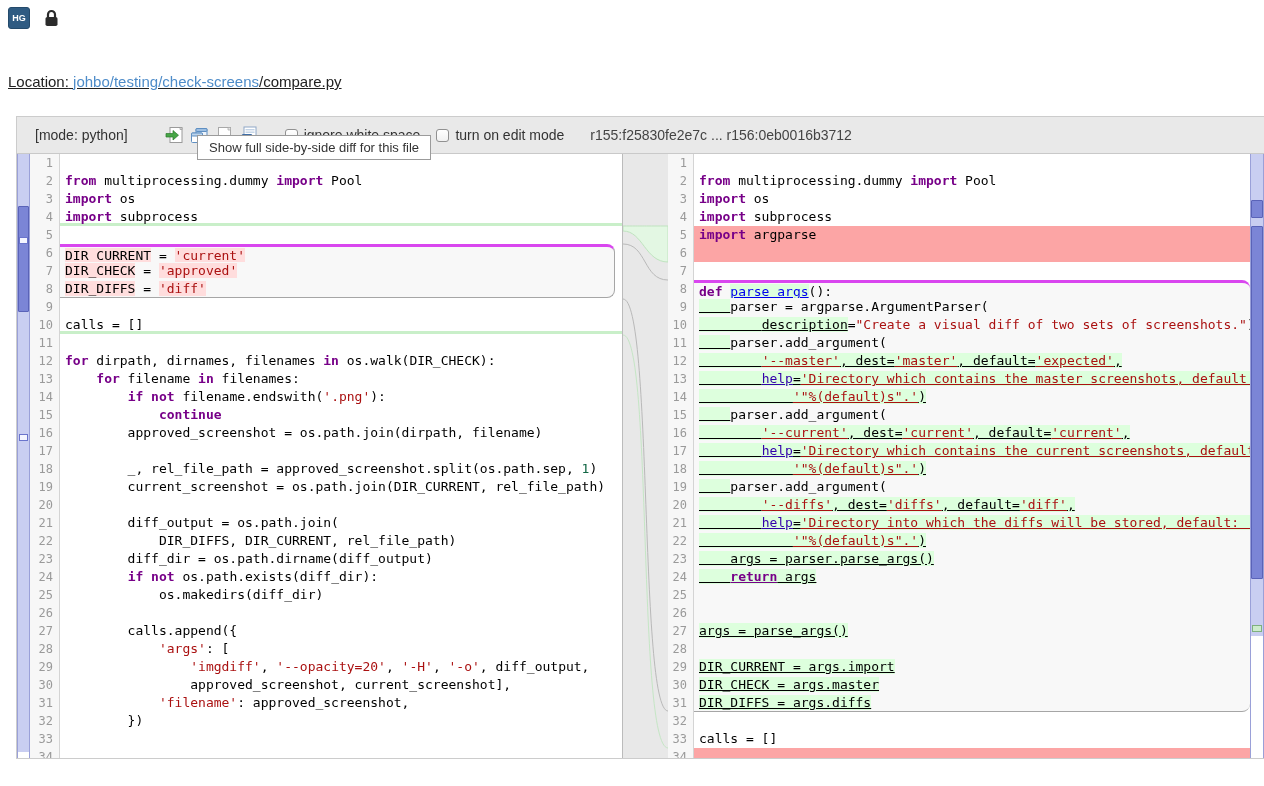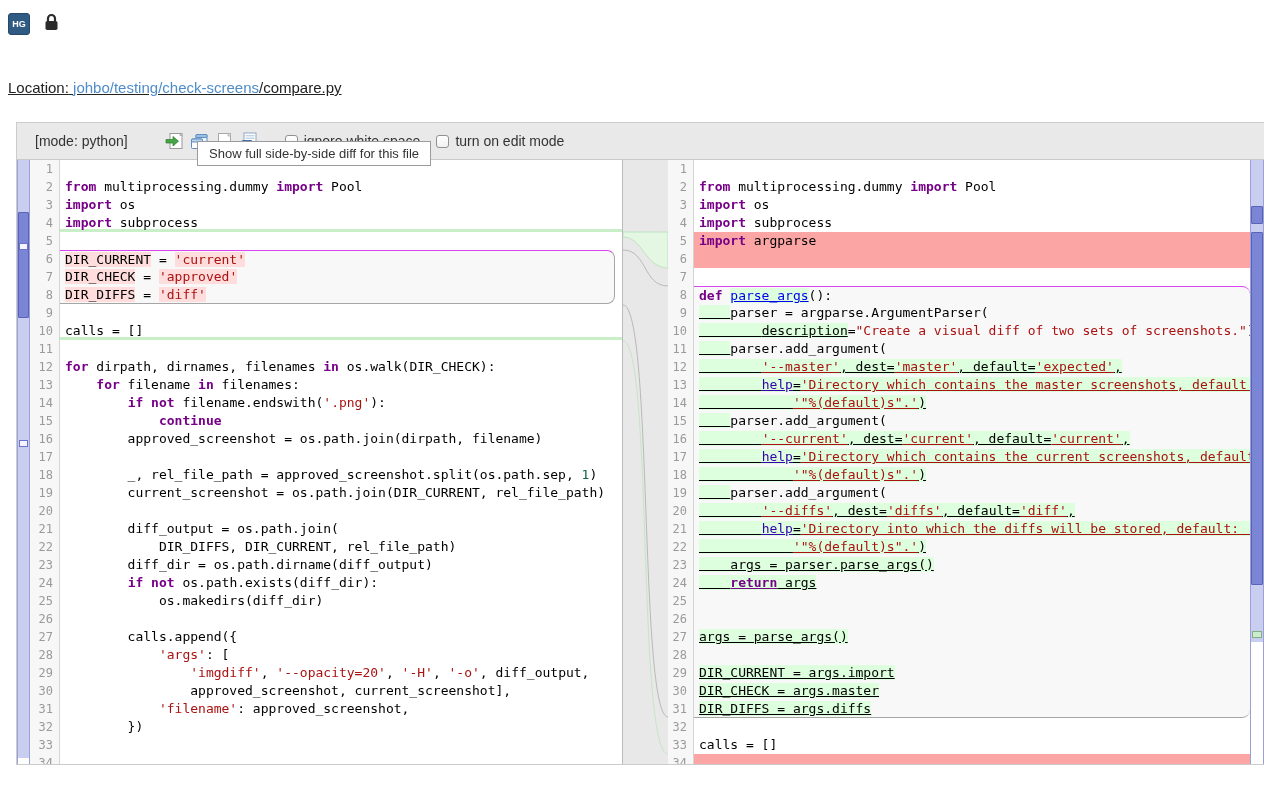--- a/index.html
+++ b/index.html
@@ -1,20 +1,20 @@
 <!DOCTYPE html>
 <html><head>
 <meta charset="utf-8">
 <style>
   * { box-sizing: border-box; }
   html,body { margin:0; padding:0; background:#fff; width:1264px; height:786px;
               font-family:"Liberation Sans", sans-serif; }
 
   
-  .topbar { padding:13px 0 0 8px; display:flex; align-items:flex-start; }
+  .topbar { padding:7px 0 0 8px; display:flex; align-items:center; }
   .hg-logo { width:22px; height:22px; background:#2f5b82; border:1px solid #244a6b; border-radius:3px;
              color:#fff; font-size:9px; font-weight:bold; display:flex; align-items:center; justify-content:center; }
   .lock { margin-left:14px; display:flex; align-items:center; }
   .crumbs { margin-left:12px; font-size:18px; color:#444; }
   .crumbs a { color:#4e8cc9; text-decoration:none; }
   .crumb-sep { color:#555; margin:0 6px; font-weight:bold; }
   .location { margin:44px 0 0 8px; font-size:15px; color:#222;text-decoration:underline; }
   .location a { color:#4e8cc9; text-decoration:none; }
 
   
@@ -62,21 +62,21 @@
   .tk-str { color:#aa1111; }
   .tk-num { color:#116644; }
   .tk-def { color:#0000ee; }
   .tk-bi  { color:#3300aa; }
   .hl-ins { background:#ddffdd;text-decoration:underline; }
   .hl-del { background:#ffdddd; }
   .bg-ins .code { background:#fca5a5; }
   .strip .code { box-shadow:inset 0 -3px 0 #c9efc9; }
 
   .in-box .code { background:#f8f8f8; border-right:1px solid #a6a6a6; margin-right:7px; }
-  .box-top .code { border-top:1px solid #d946ef; border-top-right-radius:8px; }
+  .box-top .code { border-top:3px solid #d946ef; border-top-right-radius:8px; }
   .box-bot .code { border-bottom:1px solid #a6a6a6; border-bottom-right-radius:8px; }
   .pane.right .in-box .code { margin-right:0; border-right:none; }
 
   svg.conn { position:absolute; inset:0; }
 </style>
 </head>
 <body>
 
 <div class="topbar">
   <div class="hg-logo">HG</div>
@@ -129,20 +129,21 @@
           <rect x="4.5" y="9.5" width="5" height="2.5" fill="#cfe0f2"></rect>
         </svg>
       </span>
     </span>
     <span class="cb-group">
       <span class="cb"></span>
       <span class="cb-label">ignore white space</span>
       <span class="cb"></span>
       <span class="cb-label">turn on edit mode</span>
     </span>
+    <span class="revs">r155:f25830fe2e7c ... r156:0eb0016b3712</span>
   </div>
 
   <div class="tooltip">Show full side-by-side diff for this file</div>
 
   <div class="panes">
 
     <div class="vscroll left">
       <div class="vthumb" style="top:52px;height:106px;"></div>
       <div class="vmark" style="top:83px;"></div>
       <div class="vmark" style="top:280px;"></div>

